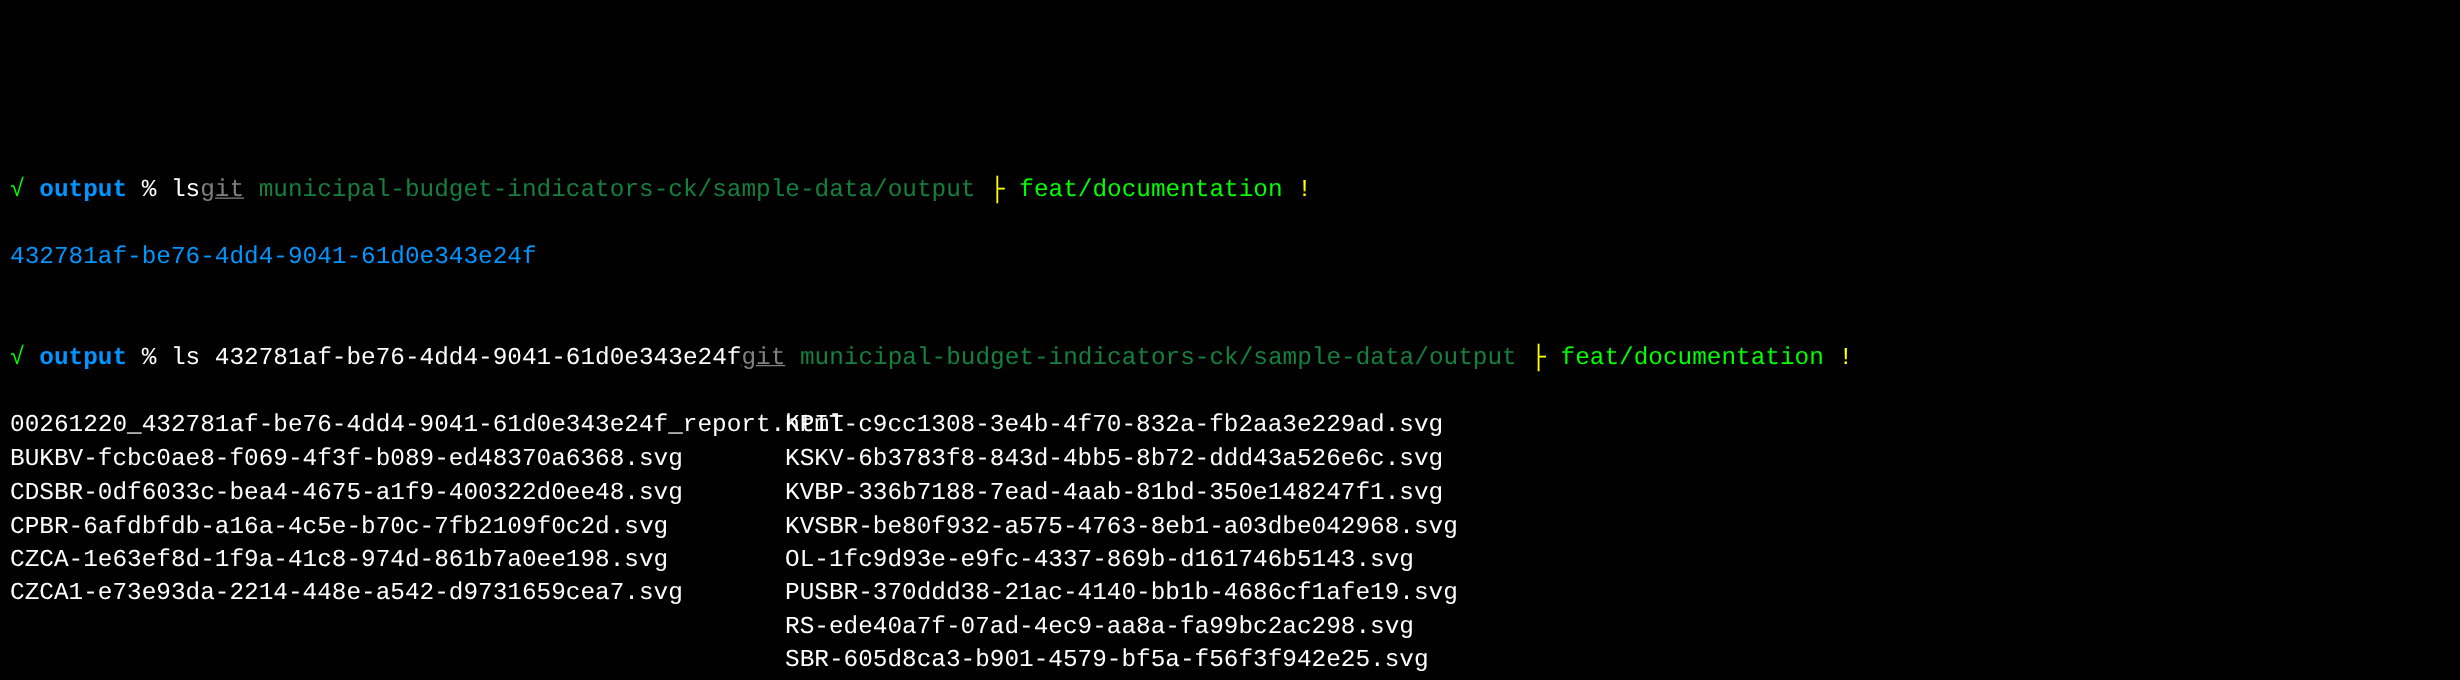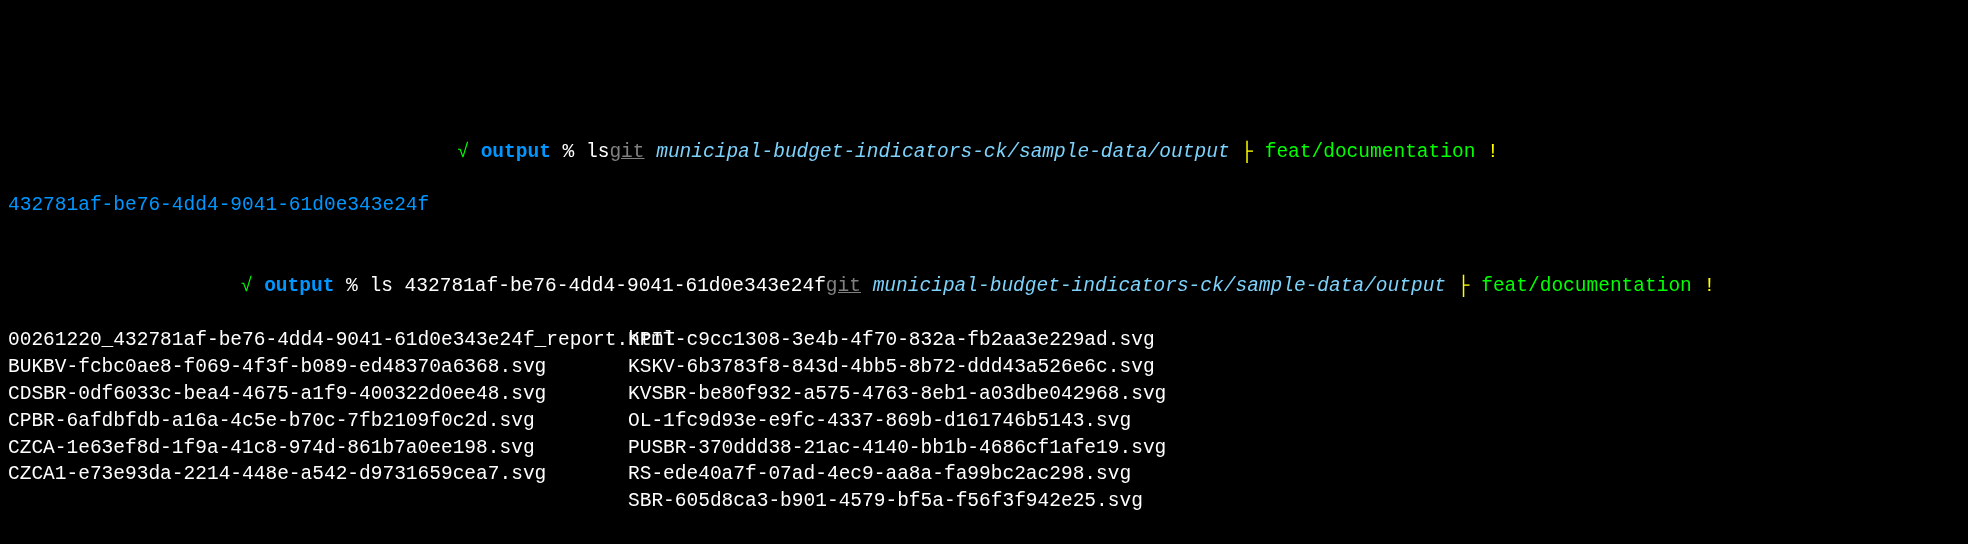--- a/index.html
+++ b/index.html
@@ -10,32 +10,32 @@
       font-size: 19.5px;
       line-height: 1.38;
       padding: 4px 8px;
       white-space: pre;
       overflow: hidden;
       width: 1968px;
       height: 544px;
     }
     .line {
       display: flex;
-      justify-content: center;
+      justify-content: flex-start;
       width: 100%;
     }
     .left { flex: 0 0 auto; }
     .right { flex: 0 0 auto; text-align: right; padding-right: 12px; }
     .check { color: #00ff00; }
     .dir { color: #0096ff; font-weight: bold; }
     .pct { color: #ffffff; }
     .cmd { color: #ffffff; }
     .blue-output { color: #0096ff; }
     .git-label { color: #808080; text-decoration: underline; }
-    .git-path { color: #7dd3fc; font-style: italic; }
+    .git-path { color: #15803d; }
     .branch-sym { color: #ffff00; }
     .branch { color: #00ff00; }
     .excl { color: #ffff00; }
     .list-cols {
       display: flex;
     }
     .col {
       display: flex;
       flex-direction: column;
     }
@@ -68,20 +68,21 @@
 <span class="file">CPBR-6afdbfdb-a16a-4c5e-b70c-7fb2109f0c2d.svg</span>
 <span class="file">CZCA-1e63ef8d-1f9a-41c8-974d-861b7a0ee198.svg</span>
 <span class="file">CZCA1-e73e93da-2214-448e-a542-d9731659cea7.svg</span>
 
 
 
 </div>
   <div class="col">
 <span class="file">KPIT-c9cc1308-3e4b-4f70-832a-fb2aa3e229ad.svg</span>
 <span class="file">KSKV-6b3783f8-843d-4bb5-8b72-ddd43a526e6c.svg</span>
+<span class="file">KVBP-336b7188-7ead-4aab-81bd-350e148247f1.svg</span>
 <span class="file">KVSBR-be80f932-a575-4763-8eb1-a03dbe042968.svg</span>
 <span class="file">OL-1fc9d93e-e9fc-4337-869b-d161746b5143.svg</span>
 <span class="file">PUSBR-370ddd38-21ac-4140-bb1b-4686cf1afe19.svg</span>
 <span class="file">RS-ede40a7f-07ad-4ec9-aa8a-fa99bc2ac298.svg</span>
 <span class="file">SBR-605d8ca3-b901-4579-bf5a-f56f3f942e25.svg</span>
 
 
 
 </div>
 </div>

